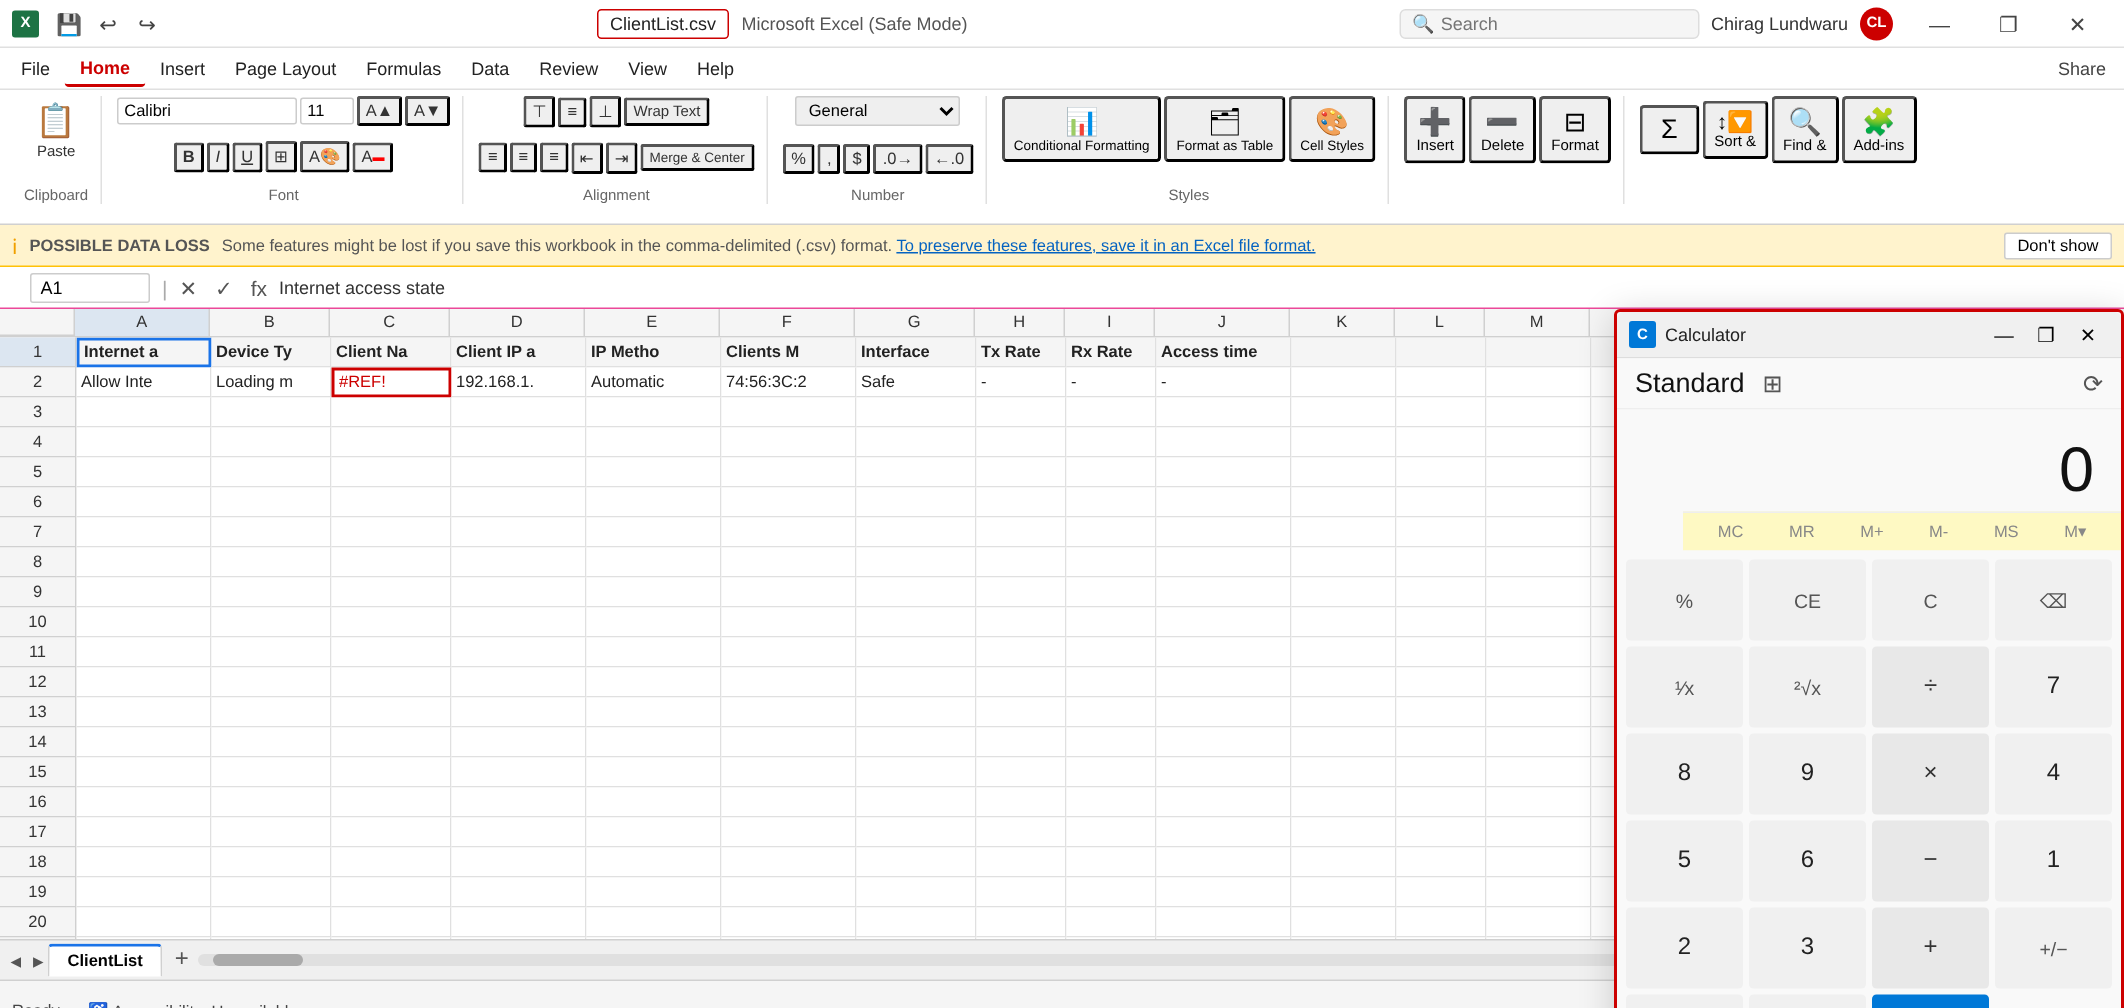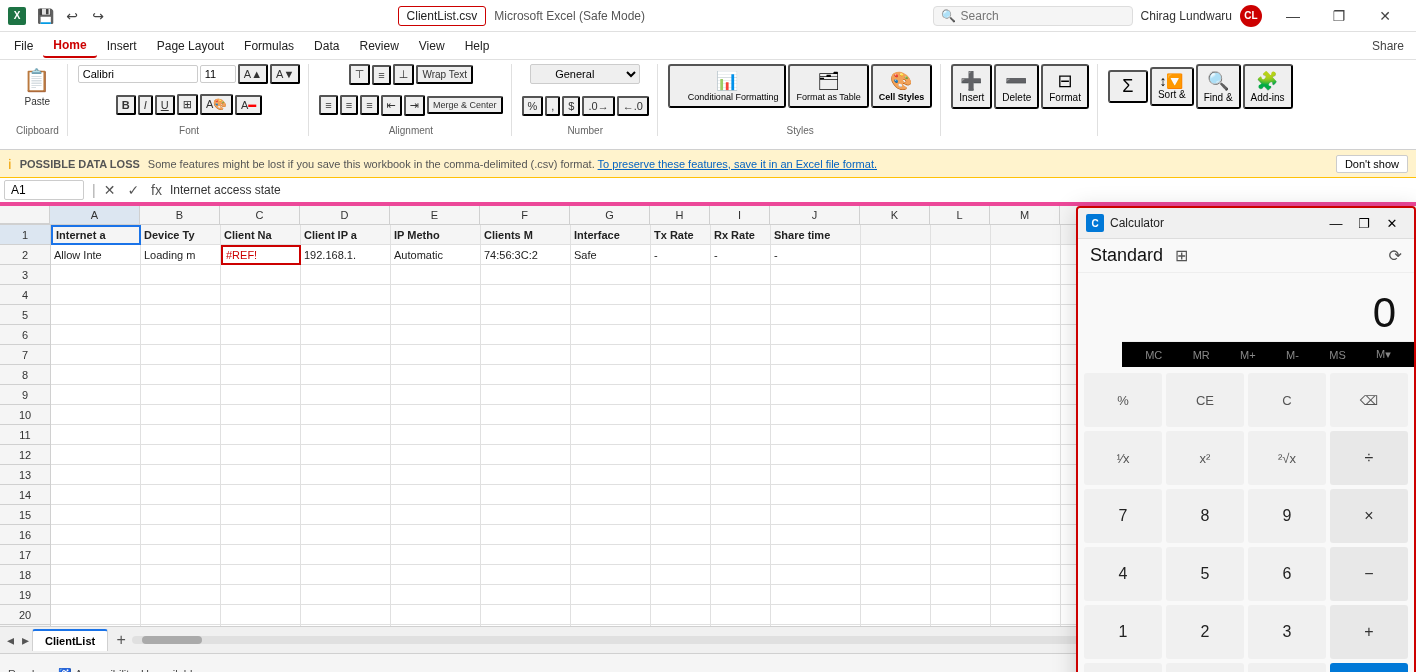--- a/index.html
+++ b/index.html
@@ -46,33 +46,33 @@
     .ribbon-big-btn { display: flex; flex-direction: column; align-items: center; padding: 4px 6px; cursor: pointer; border-radius: 3px; min-width: 40px; }
     .ribbon-big-icon { font-size: 22px; color: #444; }
     .ribbon-big-label { font-size: 10px; color: #333; margin-top: 2px; }
     .ribbon-small-btn { display: flex; align-items: center; padding: 2px 4px; cursor: pointer; border-radius: 2px; font-size: 11px; color: #333; }
     .font-name { border: 1px solid #ccc; padding: 2px 4px; font-size: 11px; width: 120px; border-radius: 2px; }
     .font-size { border: 1px solid #ccc; padding: 2px 4px; font-size: 11px; width: 36px; border-radius: 2px; }
     .bold { font-weight: bold; }
     .italic { font-style: italic; }
     .underline { text-decoration: underline; }
     
-    .number-format-select { border: 1px solid #ccc; padding: 2px 20px; font-size: 11px; width: 110px; border-radius: 2px; }
+    .number-format-select { border: 1px solid #ccc; padding: 2px 4px; font-size: 11px; width: 110px; border-radius: 2px; }
 
     
     .info-bar {
       background: #fff3cd; border-bottom: 1px solid #ffc107; padding: 4px 8px; display: flex; align-items: center; gap: 8px; font-size: 11px; color: #555;
     }
     .info-icon { color: #f0a000; font-size: 14px; }
     .info-link { color: #0563C1; text-decoration: underline; cursor: pointer; }
     .dont-show { margin-left: auto; border: 1px solid #ccc; background: #fff; padding: 2px 8px; cursor: pointer; font-size: 11px; border-radius: 2px; }
 
     
     .formula-bar {
-      display: flex; align-items: center; background: #fff; border-bottom: 4px solid #ec4899; height: 28px; padding: 0 4px;
+      display: flex; align-items: center; background: #fff; border-bottom: 1px solid #ec4899; height: 28px; padding: 0 20px;
     }
     .cell-ref { border: 1px solid #ccc; padding: 2px 6px; font-size: 12px; width: 80px; border-radius: 2px; margin-right: 4px; }
     .formula-sep { color: #aaa; margin: 0 4px; font-size: 14px; }
     .formula-icons { display: flex; gap: 4px; color: #555; font-size: 14px; }
     .formula-icon-btn { cursor: pointer; padding: 2px 4px; }
     .formula-input { flex: 1; border: none; background: transparent; font-size: 12px; outline: none; color: #333; padding: 0 4px; }
 
     
     .spreadsheet-container { display: flex; flex-direction: column; position: relative; background: #fff; }
     .sheet-header { display: flex; background: #f5f5f5; border-bottom: 1px solid #d0d0d0; }
@@ -122,21 +122,21 @@
     .calc-icon { width: 18px; height: 18px; background: #0078d7; border-radius: 2px; display: flex; align-items: center; justify-content: center; margin-right: 6px; }
     .calc-icon-inner { color: #fff; font-size: 10px; font-weight: bold; }
     .calc-title-text { font-size: 12px; color: #222; flex: 1; }
     .calc-win-btns { display: flex; gap: 0; }
     .calc-win-btn { width: 28px; height: 22px; border: none; background: transparent; cursor: pointer; font-size: 13px; display: flex; align-items: center; justify-content: center; border-radius: 2px; }
     .calc-toolbar { display: flex; align-items: center; background: #f9f9f9; padding: 6px 12px; border-bottom: 1px solid #eee; gap: 8px; }
     .calc-toolbar-title { font-size: 18px; font-weight: 300; color: #111; }
     .calc-toolbar-icon { font-size: 16px; color: #555; cursor: pointer; margin-left: 4px; }
     .calc-toolbar-right { margin-left: auto; display: flex; gap: 4px; }
     .calc-display { text-align: right; padding: 16px 18px 4px 18px; font-size: 42px; font-weight: 200; color: #111; background: #f9f9f9; min-height: 60px; }
-    .calc-memory { display: flex; justify-content: space-around; padding: 4px 8px; background: #000000; border-top: 1px solid #eee; margin-left: 44px; }
+    .calc-memory { display: flex; justify-content: space-around; padding: 4px 8px; background: #fef9c3; border-top: 1px solid #eee; margin-left: 44px; }
     .calc-mem-btn { font-size: 11px; color: #888; background: transparent; border: none; cursor: pointer; padding: 2px 4px; border-radius: 2px; }
     .calc-buttons { display: grid; grid-template-columns: repeat(4, 1fr); gap: 0; padding: 4px; background: #f9f9f9; }
     .calc-btn {
       height: 54px; border: none; background: #f0f0f0; font-size: 16px; color: #222;
       cursor: pointer; border-radius: 3px; margin: 2px; display: flex; align-items: center; justify-content: center;
       transition: background 0.1s;
     }
     .calc-btn.operator { background: #e8e8e8; color: #333; }
     .calc-btn.equals { background: #0078d7; color: #fff; }
     .calc-btn.special { background: #f0f0f0; color: #555; font-size: 13px; }
@@ -270,29 +270,29 @@
         <button class="ribbon-small-btn">.0→</button>
         <button class="ribbon-small-btn">←.0</button>
       </div>
       <span class="ribbon-group-label">Number</span>
     </div>
 
     <div class="ribbon-group" style="min-width:160px;">
       <div class="ribbon-row">
         <button class="ribbon-big-btn" style="font-size:10px;min-width:60px;">
           <span style="font-size:18px;">📊</span>
-          <span style="font-size:9px;text-align:center;margin-left:12px;">Conditional Formatting</span>
+          <span style="font-size:9px;text-align:center;">Conditional Formatting</span>
         </button>
         <button class="ribbon-big-btn" style="font-size:10px;min-width:50px;">
           <span style="font-size:18px;">🗂</span>
           <span style="font-size:9px;text-align:right;">Format as Table</span>
         </button>
         <button class="ribbon-big-btn" style="font-size:10px;min-width:40px;">
           <span style="font-size:18px;">🎨</span>
-          <span style="font-size:9px;font-weight:bold;">Cell Styles</span>
+          <span style="font-size:9px;">Cell Styles</span>
         </button>
       </div>
       <span class="ribbon-group-label">Styles</span>
     </div>
 
     <div class="ribbon-group" style="min-width:130px;">
       <div class="ribbon-row">
         <button class="ribbon-big-btn">
           <span style="font-size:18px;">➕</span>
           <span style="font-size:10px;">Insert</span>
@@ -404,21 +404,21 @@
             <div class="grid-row">
               <div class="grid-cell col-a selected header-row">Internet a</div>
               <div class="grid-cell col-b header-row">Device Ty</div>
               <div class="grid-cell col-c header-row">Client Na</div>
               <div class="grid-cell col-d header-row">Client IP a</div>
               <div class="grid-cell col-e header-row">IP Metho</div>
               <div class="grid-cell col-f header-row">Clients M</div>
               <div class="grid-cell col-g header-row">Interface</div>
               <div class="grid-cell col-h header-row">Tx Rate</div>
               <div class="grid-cell col-i header-row">Rx Rate</div>
-              <div class="grid-cell col-j header-row">Share time</div>
+              <div class="grid-cell col-j header-row">Access time</div>
               <div class="grid-cell col-k header-row"></div>
               <div class="grid-cell col-l header-row"></div>
               <div class="grid-cell col-m header-row"></div>
               <div class="grid-cell col-n header-row"></div>
               <div class="grid-cell col-o header-row"></div>
               <div class="grid-cell col-p header-row"></div>
             </div>
             <div class="grid-row">
               <div class="grid-cell col-a">Allow Inte</div>
               <div class="grid-cell col-b">Loading m</div>
@@ -811,21 +811,20 @@
         <button class="calc-mem-btn">M-</button>
         <button class="calc-mem-btn">MS</button>
         <button class="calc-mem-btn">M▾</button>
       </div>
     <div class="calc-buttons" id="calc-buttons">
         <button class="calc-btn special">%</button>
         <button class="calc-btn special">CE</button>
         <button class="calc-btn special">C</button>
         <button class="calc-btn special">⌫</button>
         <button class="calc-btn special">¹⁄x</button>
-        <button class="calc-btn special">x²</button>
         <button class="calc-btn special">²√x</button>
         <button class="calc-btn operator">÷</button>
         <button class="calc-btn">7</button>
         <button class="calc-btn">8</button>
         <button class="calc-btn">9</button>
         <button class="calc-btn operator">×</button>
         <button class="calc-btn">4</button>
         <button class="calc-btn">5</button>
         <button class="calc-btn">6</button>
         <button class="calc-btn operator">−</button>

